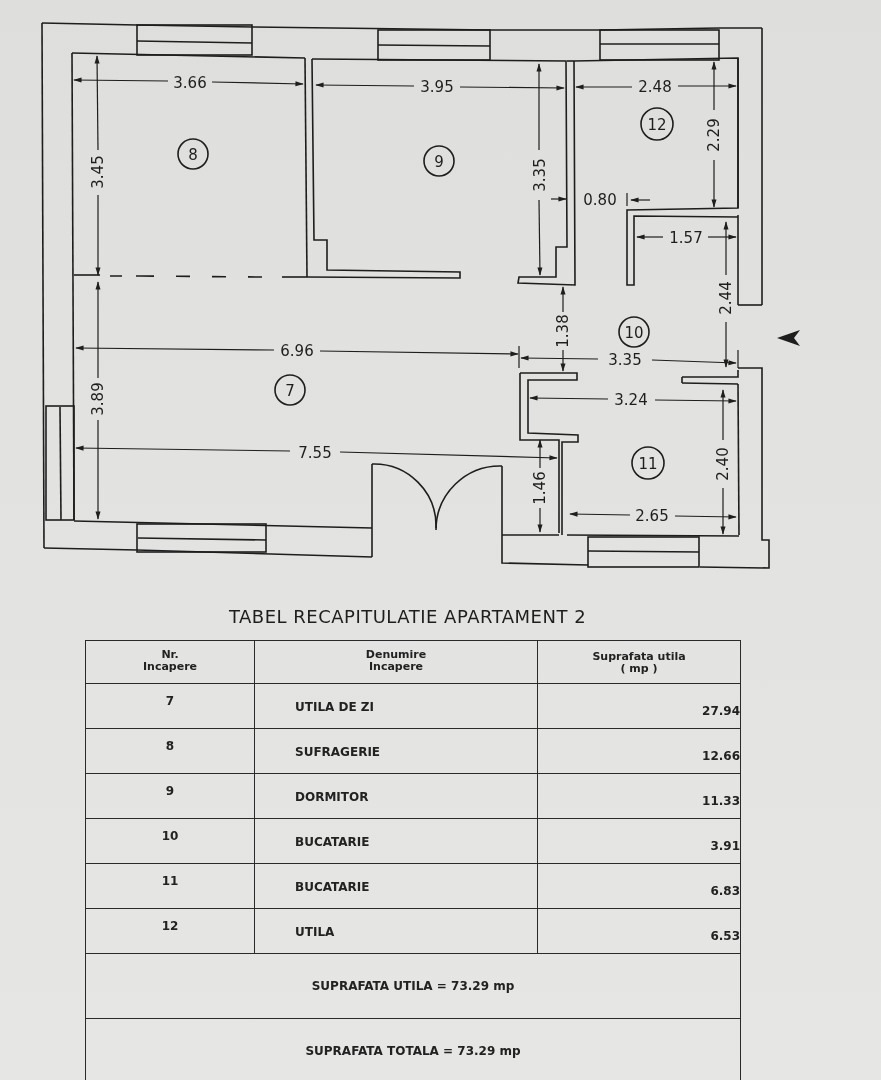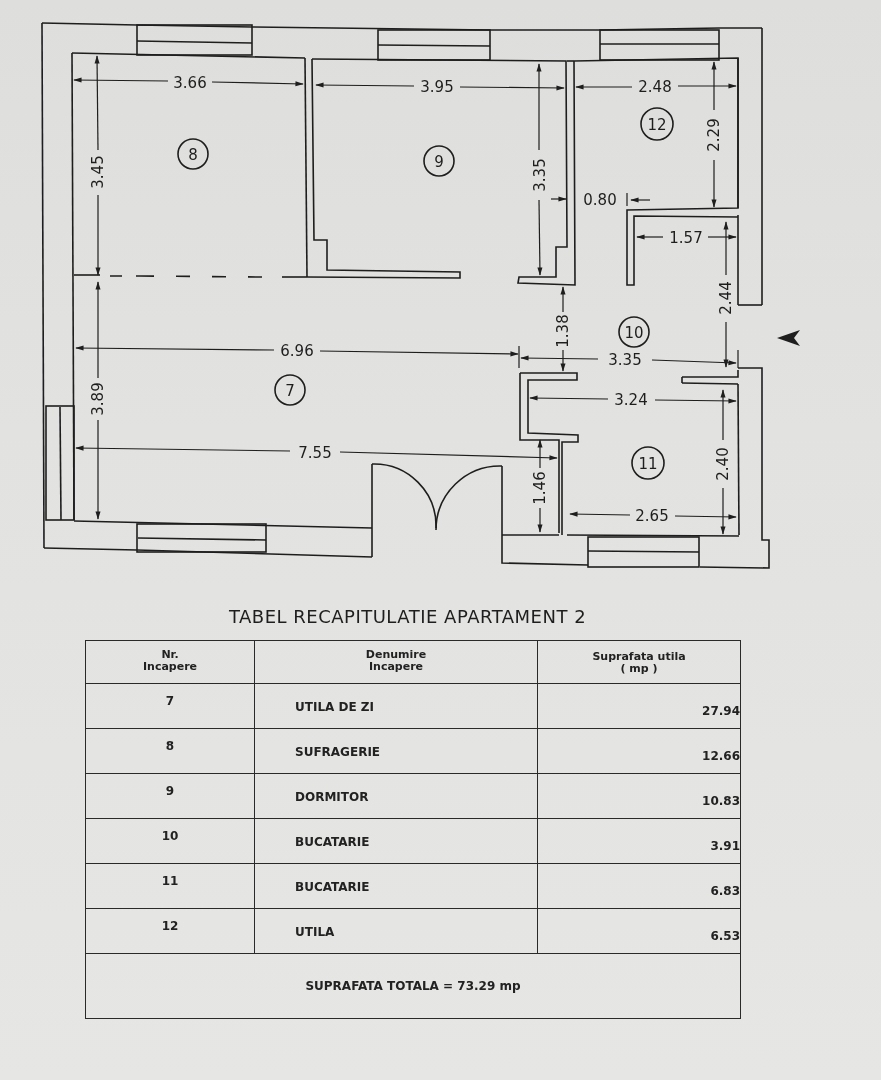--- a/index.html
+++ b/index.html
@@ -279,34 +279,37 @@
       <td class="area">27.94</td>
     </tr>
     <tr>
       <td class="nr">8</td>
       <td class="name">SUFRAGERIE</td>
       <td class="area">12.66</td>
     </tr>
     <tr>
       <td class="nr">9</td>
       <td class="name">DORMITOR</td>
-      <td class="area">10.83</td>
+      <td class="area">11.33</td>
     </tr>
     <tr>
       <td class="nr">10</td>
       <td class="name">BUCATARIE</td>
       <td class="area">3.91</td>
     </tr>
     <tr>
       <td class="nr">11</td>
       <td class="name">BUCATARIE</td>
       <td class="area">6.83</td>
     </tr>
     <tr>
       <td class="nr">12</td>
       <td class="name">UTILA</td>
       <td class="area">6.53</td>
     </tr>
     <tr>
+      <td class="total" colspan="3">SUPRAFATA UTILA = 73.29 mp</td>
+    </tr>
+    <tr>
       <td class="total" colspan="3">SUPRAFATA TOTALA = 73.29 mp</td>
     </tr>
   </tbody>
 </table>
 
 </body></html>

